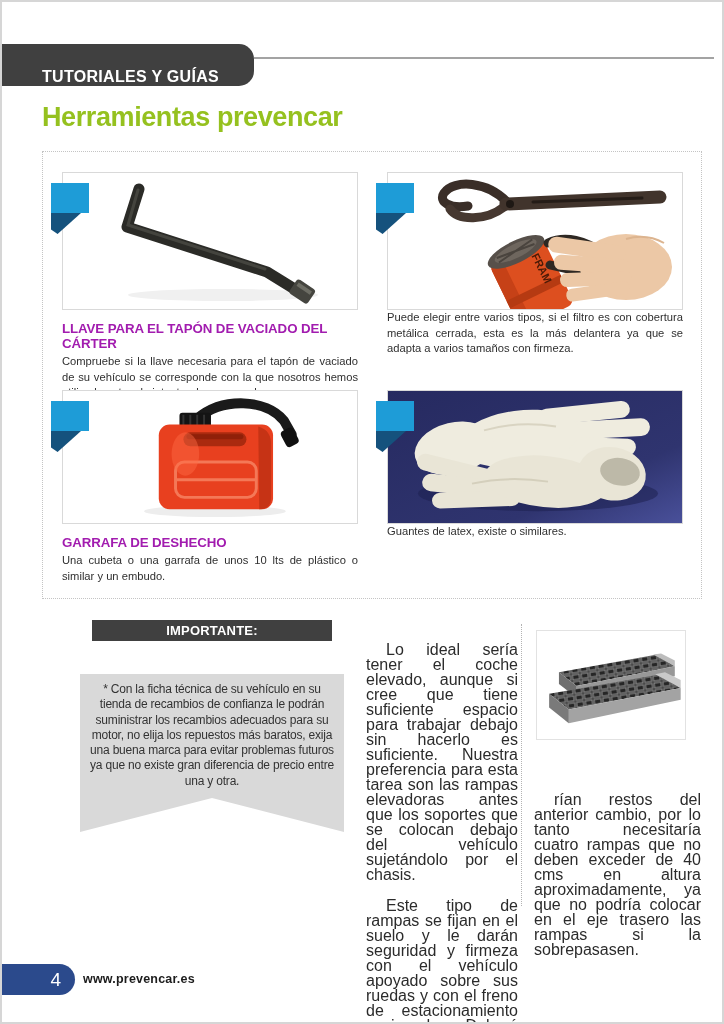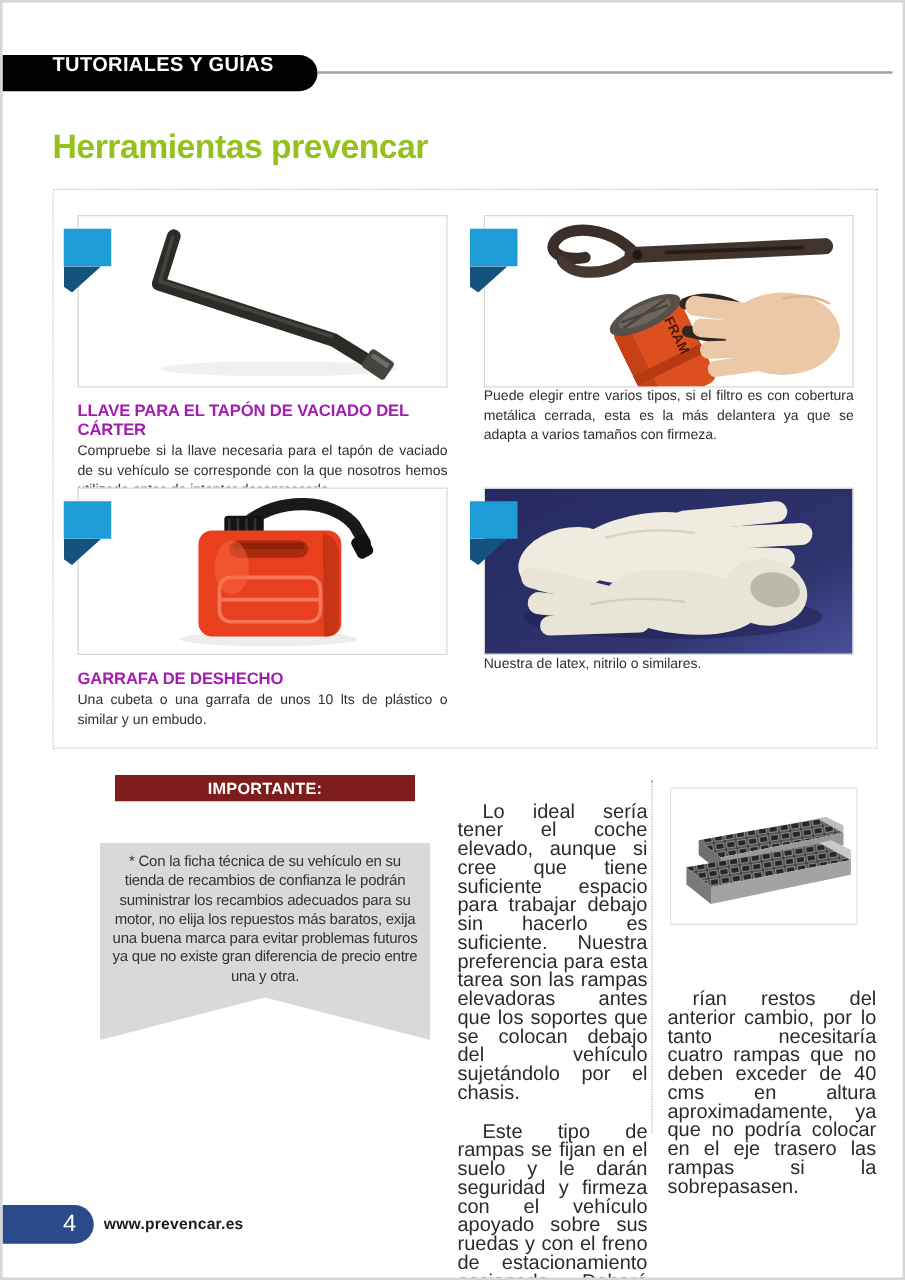--- a/index.html
+++ b/index.html
@@ -13,23 +13,23 @@
   .page{
     position:absolute;inset:0;
     width:724px;height:1024px;
     box-sizing:border-box;
     border:2px solid #d6d6d6;
     background:#fff;
     overflow:hidden;
   }
   
   .top-banner{
-    position:absolute;left:0;top:42px;width:252px;height:29px;
-    background:#000000;border-radius:0 15px 15px 0;
-    display:flex;align-items:flex-start;
+    position:absolute;left:0;top:42px;width:252px;height:42px;
+    background:#404040;border-radius:0 15px 15px 0;
+    display:flex;align-items:flex-end;
   }
   .top-banner .label{
     padding-left:40px;color:#fff;font-weight:bold;font-size:16px;letter-spacing:.3px;
   }
   .banner-line{
     position:absolute;left:252px;top:55px;width:460px;height:2px;background:#a3a3a3;
   }
   .page-title{
     position:absolute;left:40px;top:100px;margin:0;
     font-size:27px;font-weight:bold;color:#95c11f;letter-spacing:-.4px;
@@ -63,21 +63,21 @@
   .tool-title{
     margin:11px 0 3px 0;font-size:13.3px;font-weight:bold;color:#a21caf;letter-spacing:-.1px;
   }
   .tool-title.indent{padding-left:5px;}
   .tool-desc{
     margin:0;font-size:11.2px;line-height:15.5px;text-align:justify;color:#2f2f2f;
   }
   
   .important{position:absolute;left:78px;top:618px;width:264px;}
   .imp-header{
-    margin:0 12px;height:21px;line-height:21px;background:#7f1d1d;color:#fff;
+    margin:0 12px;height:21px;line-height:21px;background:#404040;color:#fff;
     font-weight:bold;font-size:13px;text-align:center;letter-spacing:.2px;
   }
   .imp-ribbon{
     width:264px;height:158px;box-sizing:border-box;
     background:#d9d9d9;
     clip-path:polygon(0 0,100% 0,100% 100%,50% calc(100% - 34px),0 100%);
     padding:8px 10px 0 10px;
     margin-top:33px;
   }
   .imp-ribbon p{
@@ -232,21 +232,21 @@
             <rect x="34" y="88" width="96" height="18" rx="9" transform="rotate(6 82 97)"></rect>
             <rect x="44" y="102" width="88" height="16" rx="8" transform="rotate(-2 88 110)"></rect>
             <ellipse cx="158" cy="92" rx="62" ry="26" transform="rotate(6 158 92)"></ellipse>
             <ellipse cx="224" cy="84" rx="34" ry="27" transform="rotate(10 224 84)"></ellipse>
             <ellipse cx="232" cy="82" rx="20" ry="14" fill="#bdb9a8" transform="rotate(10 232 82)"></ellipse>
           </g>
           <path d="M96 40 Q 130 30 168 36" stroke="#d9d4c2" stroke-width="2" fill="none"></path>
           <path d="M84 94 Q 120 86 160 92" stroke="#d4cfbc" stroke-width="2" fill="none"></path>
         </svg>
       </div>
-      <p class="tool-desc">Nuestra de latex, nitrilo o similares.</p>
+      <p class="tool-desc">Guantes de latex, existe o similares.</p>
     </div>
 
   </section>
 
   <aside class="important">
     <div class="imp-header">IMPORTANTE:</div>
     <div class="imp-ribbon">
       <p>* Con la ficha técnica de su vehículo en su tienda de recambios de confianza le podrán suministrar los recambios adecuados para su motor, no elija los repuestos más baratos, exija una buena marca para evitar problemas futuros ya que no existe gran diferencia de precio entre una y otra.</p>
     </div>
   </aside>

